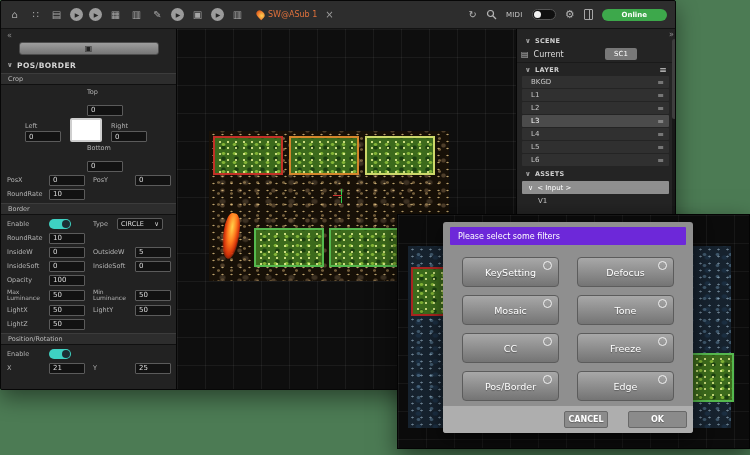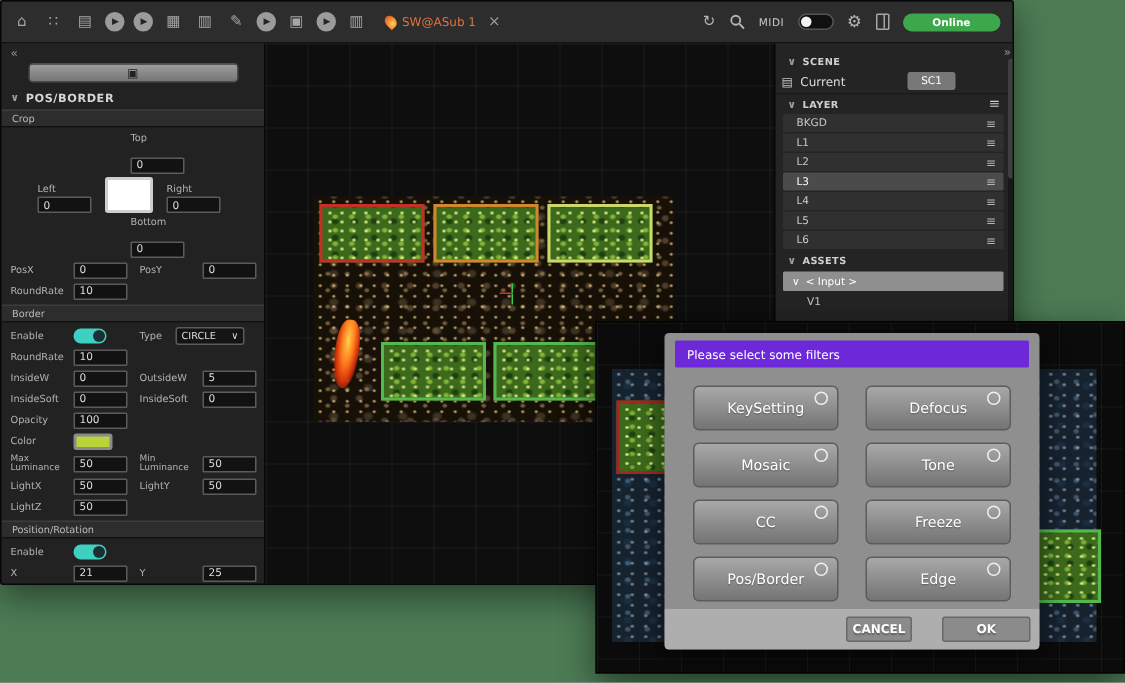--- a/index.html
+++ b/index.html
@@ -247,24 +247,20 @@
         <span class="flabel">InsideSoft</span>
         <input class="fin" value="0" style="">
         <span class="gap"></span>
         <span class="flabel">InsideSoft</span>
         <input class="fin" value="0" style="">
       </div>
       <div class="frow">
         <span class="flabel">Opacity</span>
         <input class="fin" value="100" style="">
       </div>
-      <div class="frow">
-        <span class="flabel">Color</span>
-        <span class="swatch"></span>
-      </div>
       <div class="frow" style="height:14px">
         <span class="flabel two">Max Luminance</span>
         <input class="fin" value="50" style="">
         <span class="gap"></span>
         <span class="flabel two">Min Luminance</span>
         <input class="fin" value="50" style="">
       </div>
       <div class="frow">
         <span class="flabel">LightX</span>
         <input class="fin" value="50" style="">

